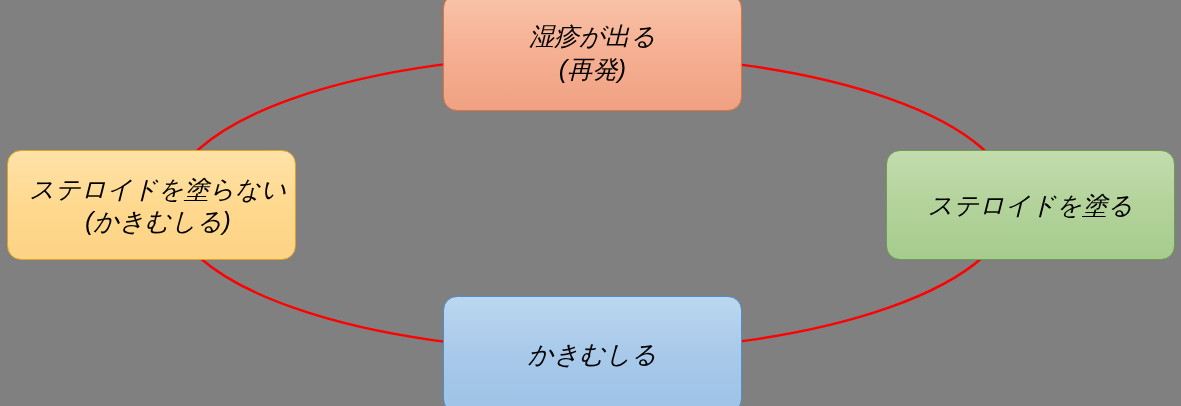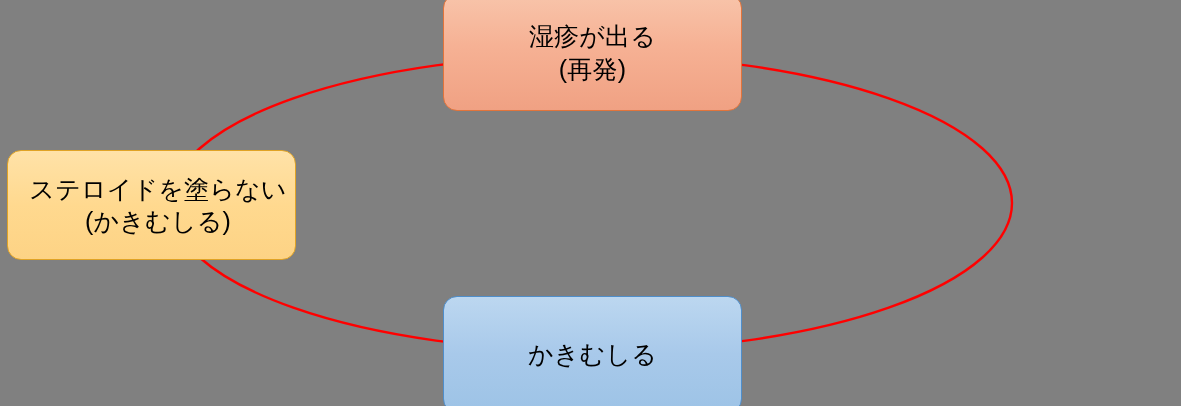--- a/index.html
+++ b/index.html
@@ -7,20 +7,21 @@
     padding: 0;
     background: #ffffff;
   }
   #canvas {
     position: relative;
     width: 1181px;
     height: 406px;
     background: #808080;
     overflow: hidden;
     font-family: "Liberation Sans", "DejaVu Sans", sans-serif;
+    font-style: italic;
   }
   #cycle-ellipse {
     position: absolute;
     left: 0;
     top: 0;
     width: 1181px;
     height: 406px;
     pointer-events: none;
   }
   .node {
@@ -90,20 +91,23 @@
 
   <svg id="cycle-ellipse" viewBox="0 0 1181 406" xmlns="http://www.w3.org/2000/svg">
     <ellipse cx="591" cy="203" rx="421" ry="148" fill="none" stroke="#FF0000" stroke-width="2.4"></ellipse>
   </svg>
 
   <div class="node" id="node-eczema-appears">
     <span class="node-label">湿疹が出る
 (再発)</span>
   </div>
 
+  <div class="node" id="node-apply-steroid">
+    <span class="node-label">ステロイドを塗る</span>
+  </div>
 
   <div class="node" id="node-eczema-subsides">
     <span class="node-label">かきむしる</span>
   </div>
 
   <div class="node" id="node-no-steroid">
     <span class="node-label">ステロイドを塗らない
 (かきむしる)</span>
   </div>
 

